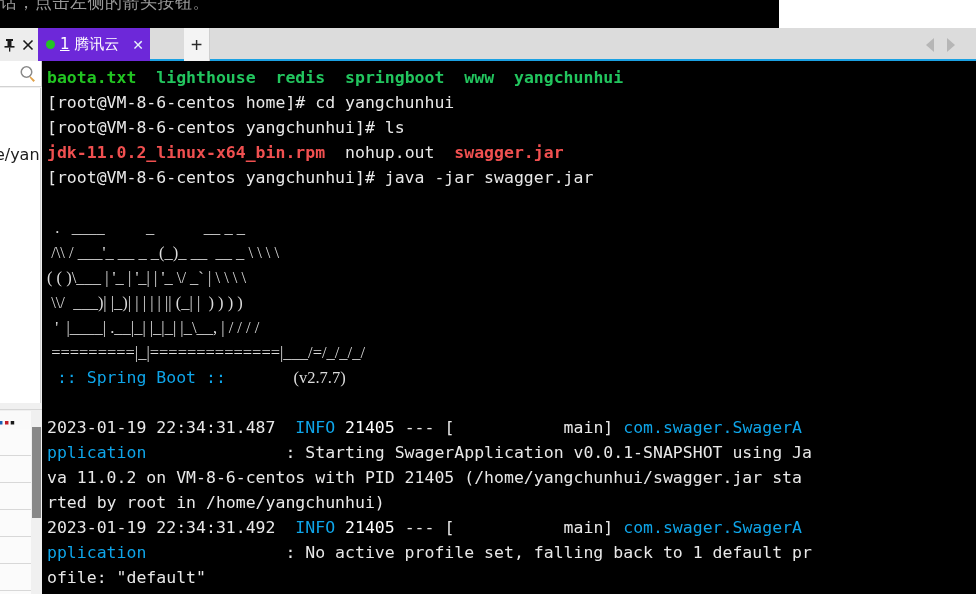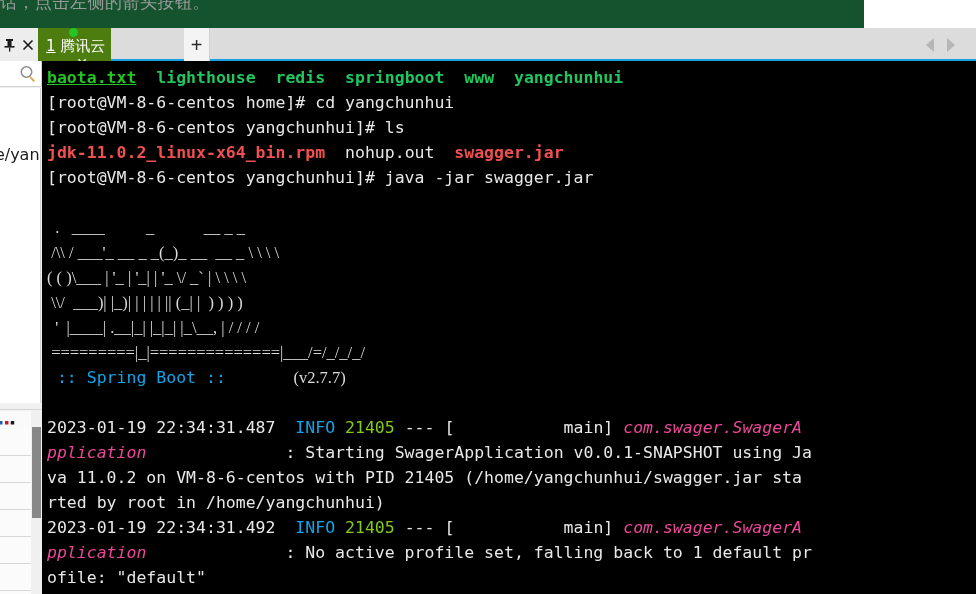--- a/index.html
+++ b/index.html
@@ -8,22 +8,22 @@
     width: 976px; height: 594px;
     overflow: hidden;
     background: #ffffff;
     font-family: "Liberation Sans", sans-serif;
   }
 
   #root { position: relative; width: 976px; height: 594px; }
 
   
   .top-strip {
-    position: absolute; left: 0; top: 0; width: 864px; height: 28px;
-    background: #14532d;
+    position: absolute; left: 0; top: 0; width: 779px; height: 28px;
+    background: #000000;
     overflow: hidden;
   }
   .top-strip-text {
     position: absolute; left: 0; top: -9px;
     font-size: 17px; color: #9a9a9a;
     font-family: "DejaVu Sans", sans-serif;
     white-space: nowrap;
     letter-spacing: 0.5px;
   }
 
@@ -42,25 +42,24 @@
     display: flex; align-items: center; justify-content: center;
     color: #1a1a1a;
     cursor: default;
   }
   .pin-btn  { left: 0px;  width: 18px; }
   .close-btn{ left: 18px; width: 20px; }
   .pin-btn svg, .close-btn svg { display: block; }
 
   .tab {
     position: absolute; left: 38px; top: 28px; height: 33px;
-    background: #4d7c0f;
+    background: #6d28d9;
     display: flex; align-items: center;
     padding: 0 6px 0 8px;
     color: #ffffff;
-    flex-direction: column;
   }
   .tab-dot {
     width: 9px; height: 9px; border-radius: 50%;
     background: #23c423; margin-right: 5px; flex: none;
   }
   .tab-label {
     font-size: 15px; color: #ffffff; white-space: nowrap;
     font-family: "DejaVu Sans", sans-serif;
   }
   .tab-label .num { text-decoration: underline; }
@@ -152,26 +151,26 @@
     overflow: hidden;
     font-family: "DejaVu Sans Mono", monospace;
     font-size: 16.5px;
     line-height: 25px;
     padding: 4px 0 0 5px;
     white-space: pre;
     color: #d4d4d4;
   }
   .term-line { height: 25px; white-space: pre; }
   .bold { font-weight: bold; }
-  .c-green  { color: #22c522; text-decoration: underline; }
+  .c-green  { color: #22c522; }
   .c-blue   { color: #22c55e; }
   .c-red    { color: #f05050; margin-top: 12px; }
   .c-white  { color: #e8e8e8; }
-  .c-cyan   { color: #ec4899; font-style: italic; }
-  .c-magenta{ color: #84cc16; }
+  .c-cyan   { color: #0ea5e9; }
+  .c-magenta{ color: #ffffff; }
   .c-dgreen { color: #0ea5e9; }
   .c-banner { color: #dcdcdc; font-family: Liberation Serif, serif; }
 </style>
 </head>
 <body>
 
 <div id="root">
 
   <div class="top-strip">
     <div class="top-strip-text">话，点击左侧的箭头按钮。</div>

